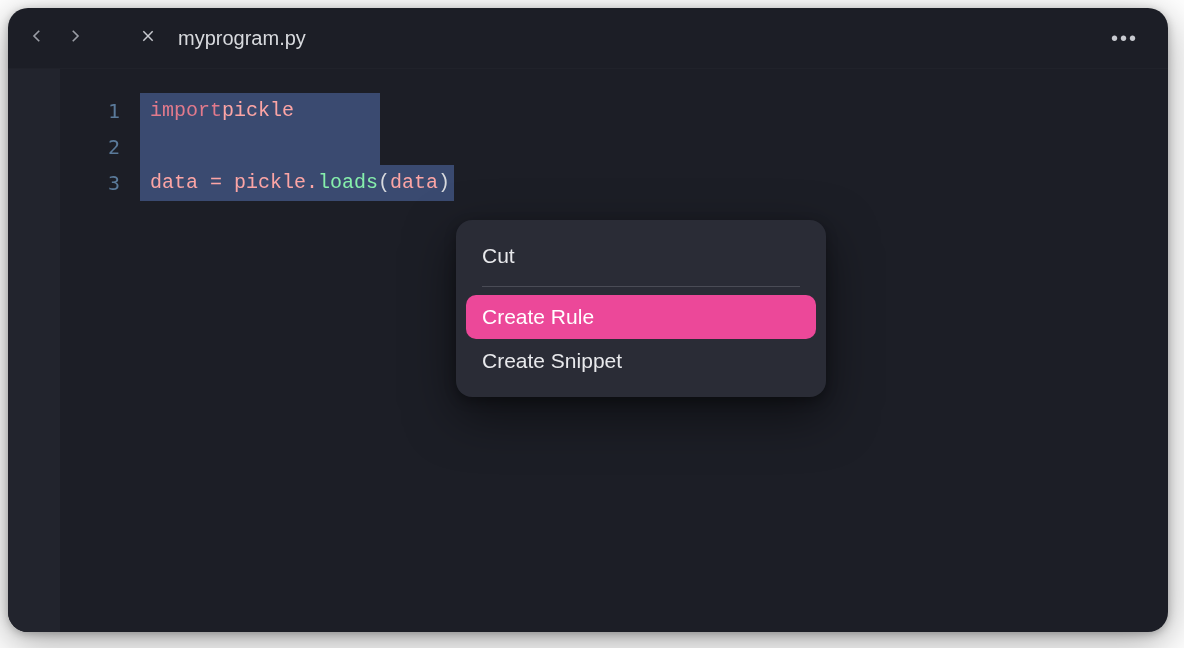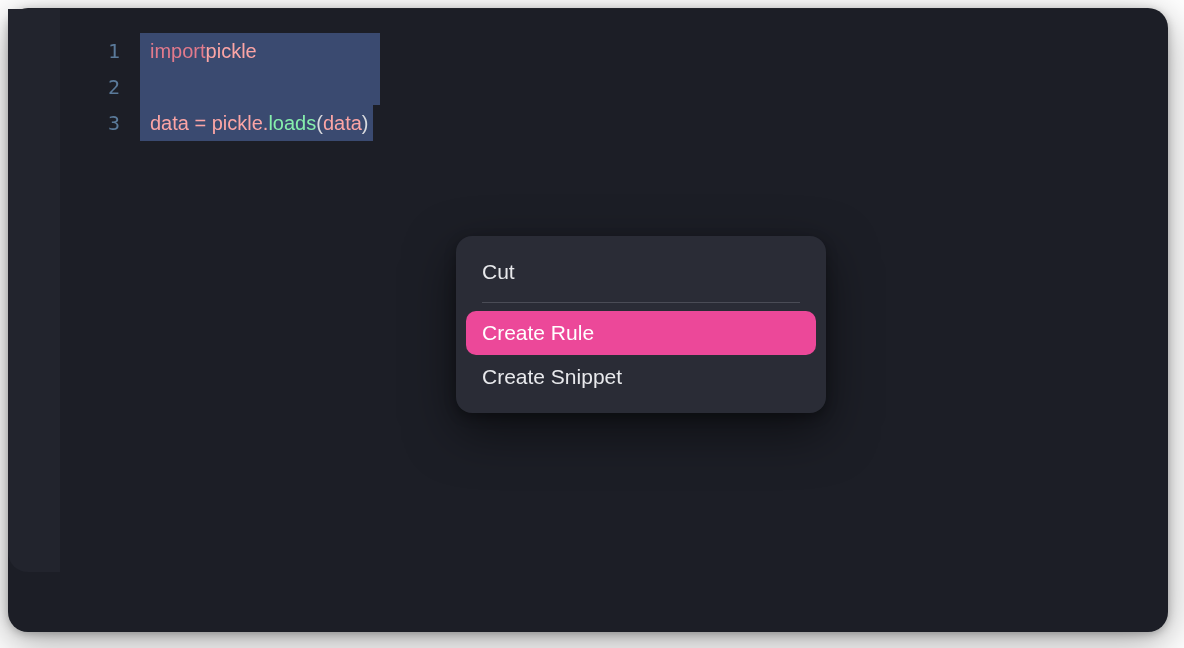--- a/index.html
+++ b/index.html
@@ -109,21 +109,21 @@
       color: #5a7a9a;
       font-family: "SF Mono", Menlo, Consolas, monospace;
       font-size: 20px;
       line-height: 36px;
       height: 36px;
     }
 
     .code-area {
       flex: 1;
       padding-top: 24px;
-      font-family: Liberation Sans, sans-serif;
+      font-family: Liberation Mono, monospace;
       font-size: 20px;
       line-height: 36px;
       position: relative;
     }
 
     .code-line {
       height: 36px;
       display: flex;
       align-items: center;
     }
@@ -137,21 +137,21 @@
     }
 
     .tok-keyword { color: #e27a8c; }
     .tok-default { color: #fca5a5; }
     .tok-function { color: #86efac; text-align: right; }
     .tok-paren { color: #d8dade; }
 
     .context-menu {
       position: absolute;
       left: 448px;
-      top: 228px;
+      top: 212px;
       width: 370px;
       background: #2a2c36;
       border-radius: 16px;
       padding: 14px 10px;
       box-shadow: 0 18px 50px rgba(0,0,0,0.5), 0 4px 12px rgba(0,0,0,0.3);
     }
 
     .menu-item {
       padding: 10px 16px;
       color: #e8e9ec;
@@ -169,20 +169,46 @@
       height: 1px;
       background: #4a4c56;
       margin: 8px 16px;
     }
   </style>
 </head>
 <body>
 
 <div class="editor-window">
 
+  <div class="titlebar">
+    <div class="nav-arrows">
+      <span class="arrow-icon">
+        <svg viewBox="0 0 24 24">
+            <polyline points="15 5 8 12 15 19"></polyline>
+          </svg>
+      </span>
+      <span class="arrow-icon">
+        <svg viewBox="0 0 24 24">
+            <polyline points="9 5 16 12 9 19"></polyline>
+          </svg>
+      </span>
+    </div>
+
+    <div class="tab">
+      <span class="tab-close">
+        <svg viewBox="0 0 24 24">
+            <line x1="5" y1="5" x2="19" y2="19"></line>
+            <line x1="19" y1="5" x2="5" y2="19"></line>
+          </svg>
+      </span>
+      <span class="tab-label">myprogram.py</span>
+    </div>
+
+    <span class="more-button">•••</span>
+  </div>
 
   <div class="editor-body">
     <div class="left-margin"></div>
 
     <div class="gutter">
       <div class="gutter-line">1</div>
       <div class="gutter-line">2</div>
       <div class="gutter-line">3</div>
     </div>
 

